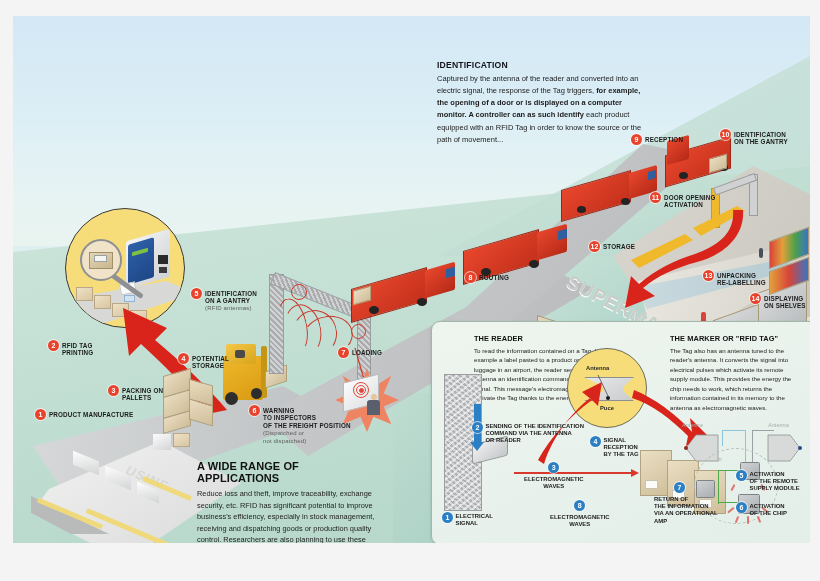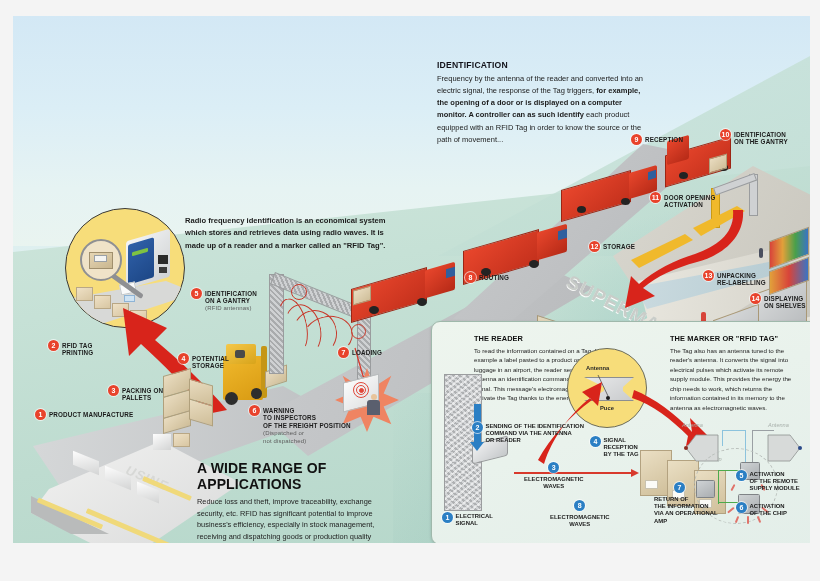--- a/index.html
+++ b/index.html
@@ -71,21 +71,21 @@
     color:#1c1c1c;}
   .rfid-title{position:absolute;left:14px;top:80px;font-size:48px;font-weight:bold;
     letter-spacing:-1px;color:#17171a;line-height:1;}
   .ident{position:absolute;left:424px;top:44px;width:215px;}
   .ident h3{margin:0 0 3px;font-size:8.6px;letter-spacing:.2px;color:#12121a;}
   .ident p{margin:0;font-size:7.5px;line-height:1.62;color:#1c1c1c;}
   .ident b{font-weight:bold;}
   .midtext{position:absolute;left:172px;top:199px;width:218px;font-size:7.6px;
     line-height:1.62;font-weight:bold;color:#1d1d1d;}
   .apps{position:absolute;left:184px;top:444px;width:180px;}
-  .apps h3{margin:0 0 4px;font-size:14px;color:#111;letter-spacing:.1px;}
+  .apps h3{margin:0 0 4px;font-size:11px;color:#111;letter-spacing:.1px;}
   .apps p{margin:0;font-size:7.4px;line-height:1.56;color:#1d1d1d;}
 
   
   .cal{position:absolute;display:flex;align-items:flex-start;gap:3px;}
   .num{flex:none;width:11px;height:11px;border-radius:50%;background:#e8432c;color:#fff;
     font-size:7px;font-weight:bold;display:flex;align-items:center;justify-content:center;
     line-height:1;box-shadow:0 0 0 1px rgba(255,255,255,.65);}
   .num.blue{background:#2b7fc4;}
   .cal .lbl{font-size:6.3px;font-weight:bold;line-height:1.25;color:#1b1b1b;
     letter-spacing:.15px;text-transform:uppercase;padding-top:1.5px;}
@@ -348,24 +348,23 @@
 
   <div class="person" style="left:688px;top:296px;width:5px;height:12px;background:#e0datac;background:#d8443a;border-radius:2px;"></div>
   <div class="person" style="left:718px;top:308px;width:5px;height:13px;background:#d8443a;border-radius:2px;"></div>
   <div class="person" style="left:746px;top:232px;width:4px;height:10px;background:#4a4f5e;border-radius:2px;"></div>
   <div class="rack" style="left:660px;top:310px;width:14px;height:9px;transform:skewY(-20deg);background:#8a6b4a;"></div>
   <div class="rack" style="left:714px;top:336px;width:15px;height:10px;transform:skewY(-20deg);background:#8a6b4a;"></div>
 
 
   <div class="ident">
     <h3>IDENTIFICATION</h3>
-    <p><span>Frequency by the antenna of the reader and converted into an electric signal, the response of the Tag triggers, </span><b>for example, the opening of a door or is displayed on a computer monitor. A controller can as such identify</b><span> each product equipped with an RFID Tag in order to know the source or the path of movement...</span></p>
-  </div>
-
-  <div class="midtext">Radio frequency identification is an economical system which stores and retrieves data using radio waves. It is made up of a reader and a marker called an "RFID Tag".</div>
+    <p><span>Captured by the antenna of the reader and converted into an electric signal, the response of the Tag triggers, </span><b>for example, the opening of a door or is displayed on a computer monitor. A controller can as such identify</b><span> each product equipped with an RFID Tag in order to know the source or the path of movement...</span></p>
+  </div>
+
 
   <div class="apps">
     <h3>A WIDE RANGE OF APPLICATIONS</h3>
     <p>Reduce loss and theft, improve traceability, exchange security, etc. RFID has significant potential to improve business's efficiency, especially in stock management, receiving and dispatching goods or production quality control. Researchers are also planning to use these "smart labels" to secure cash transport, to combat counterfeiting, to identify people authorised to enter certain areas or to establish new secure payment methods.</p>
   </div>
 
   <div class="cal" style="left:22px;top:393px;">
     <div class="num">1</div>
     <div class="lbl">PRODUCT MANUFACTURE</div>
   </div>

